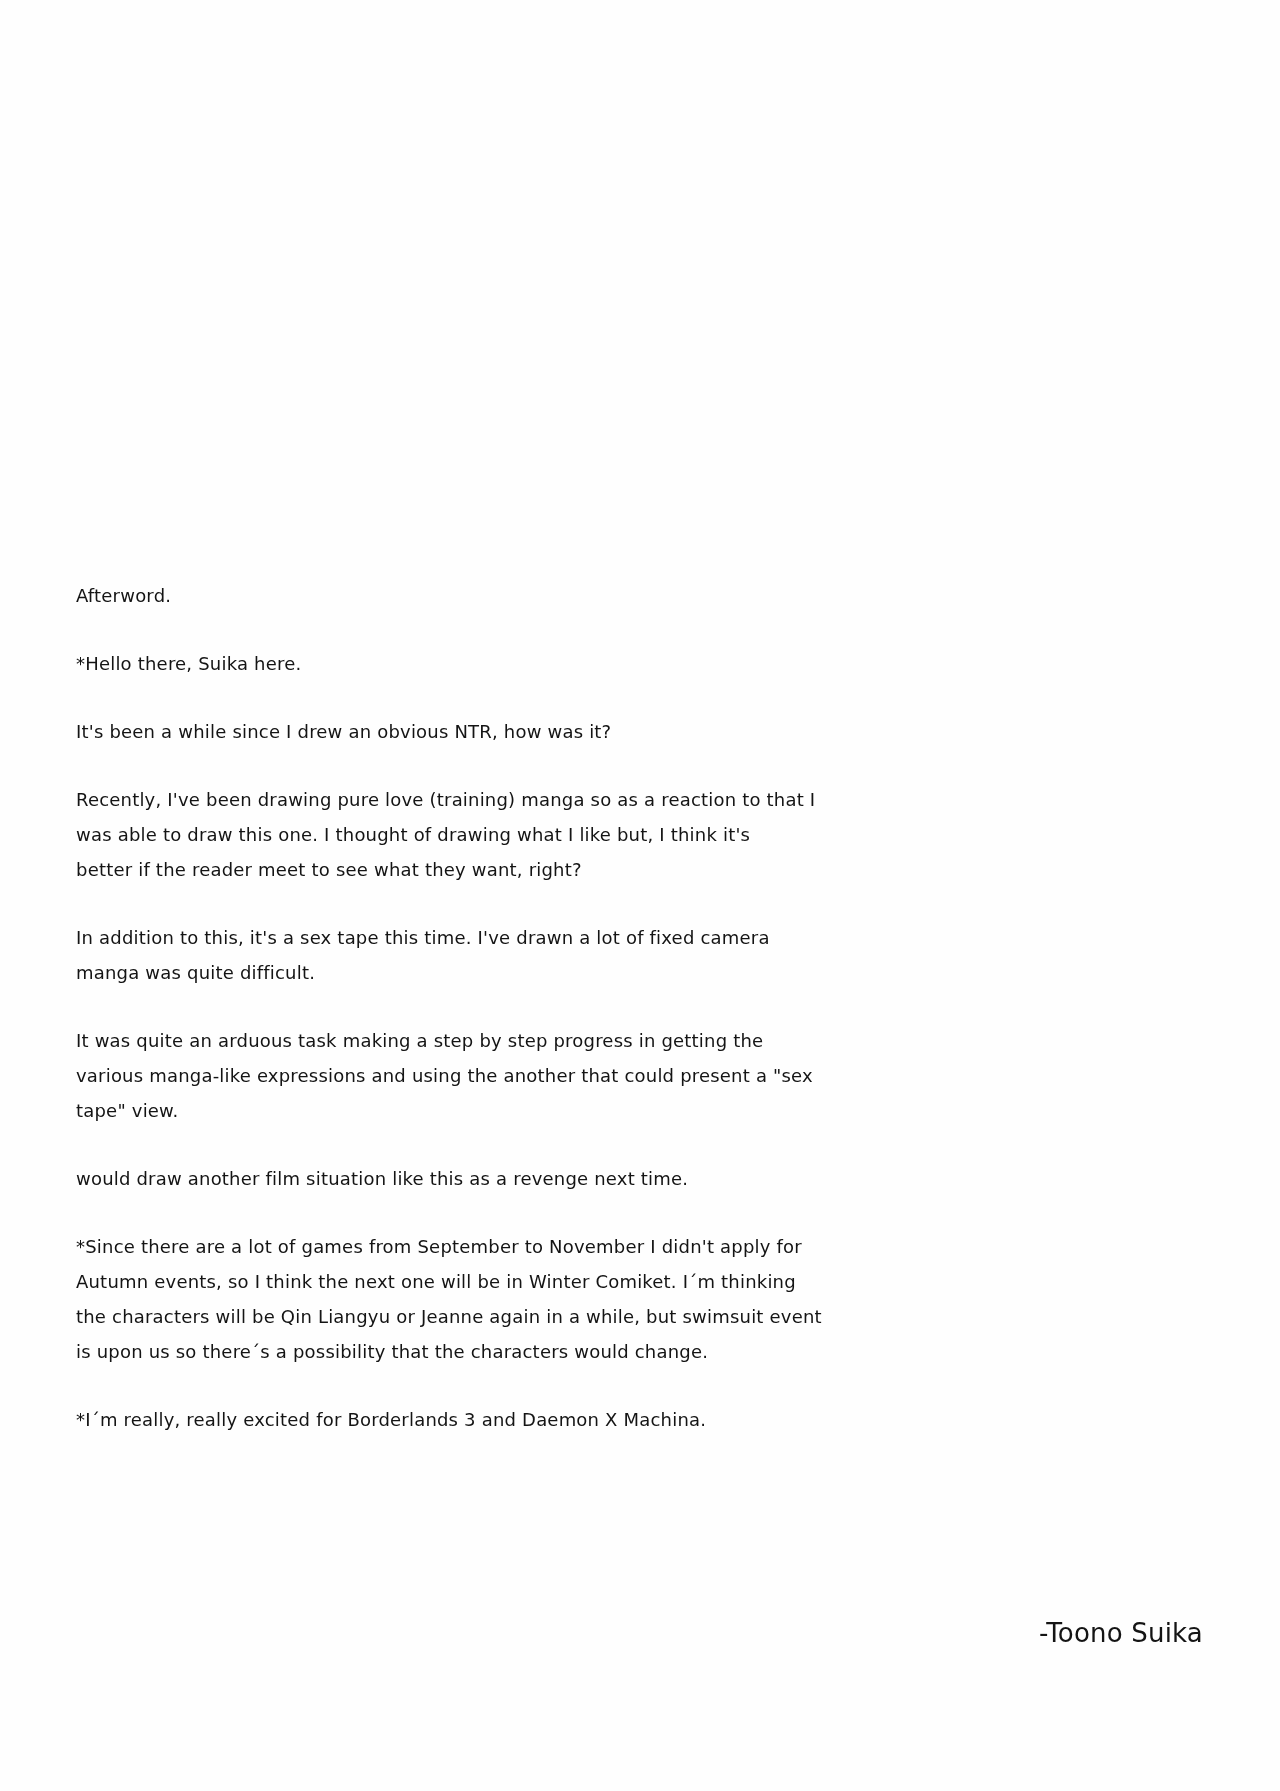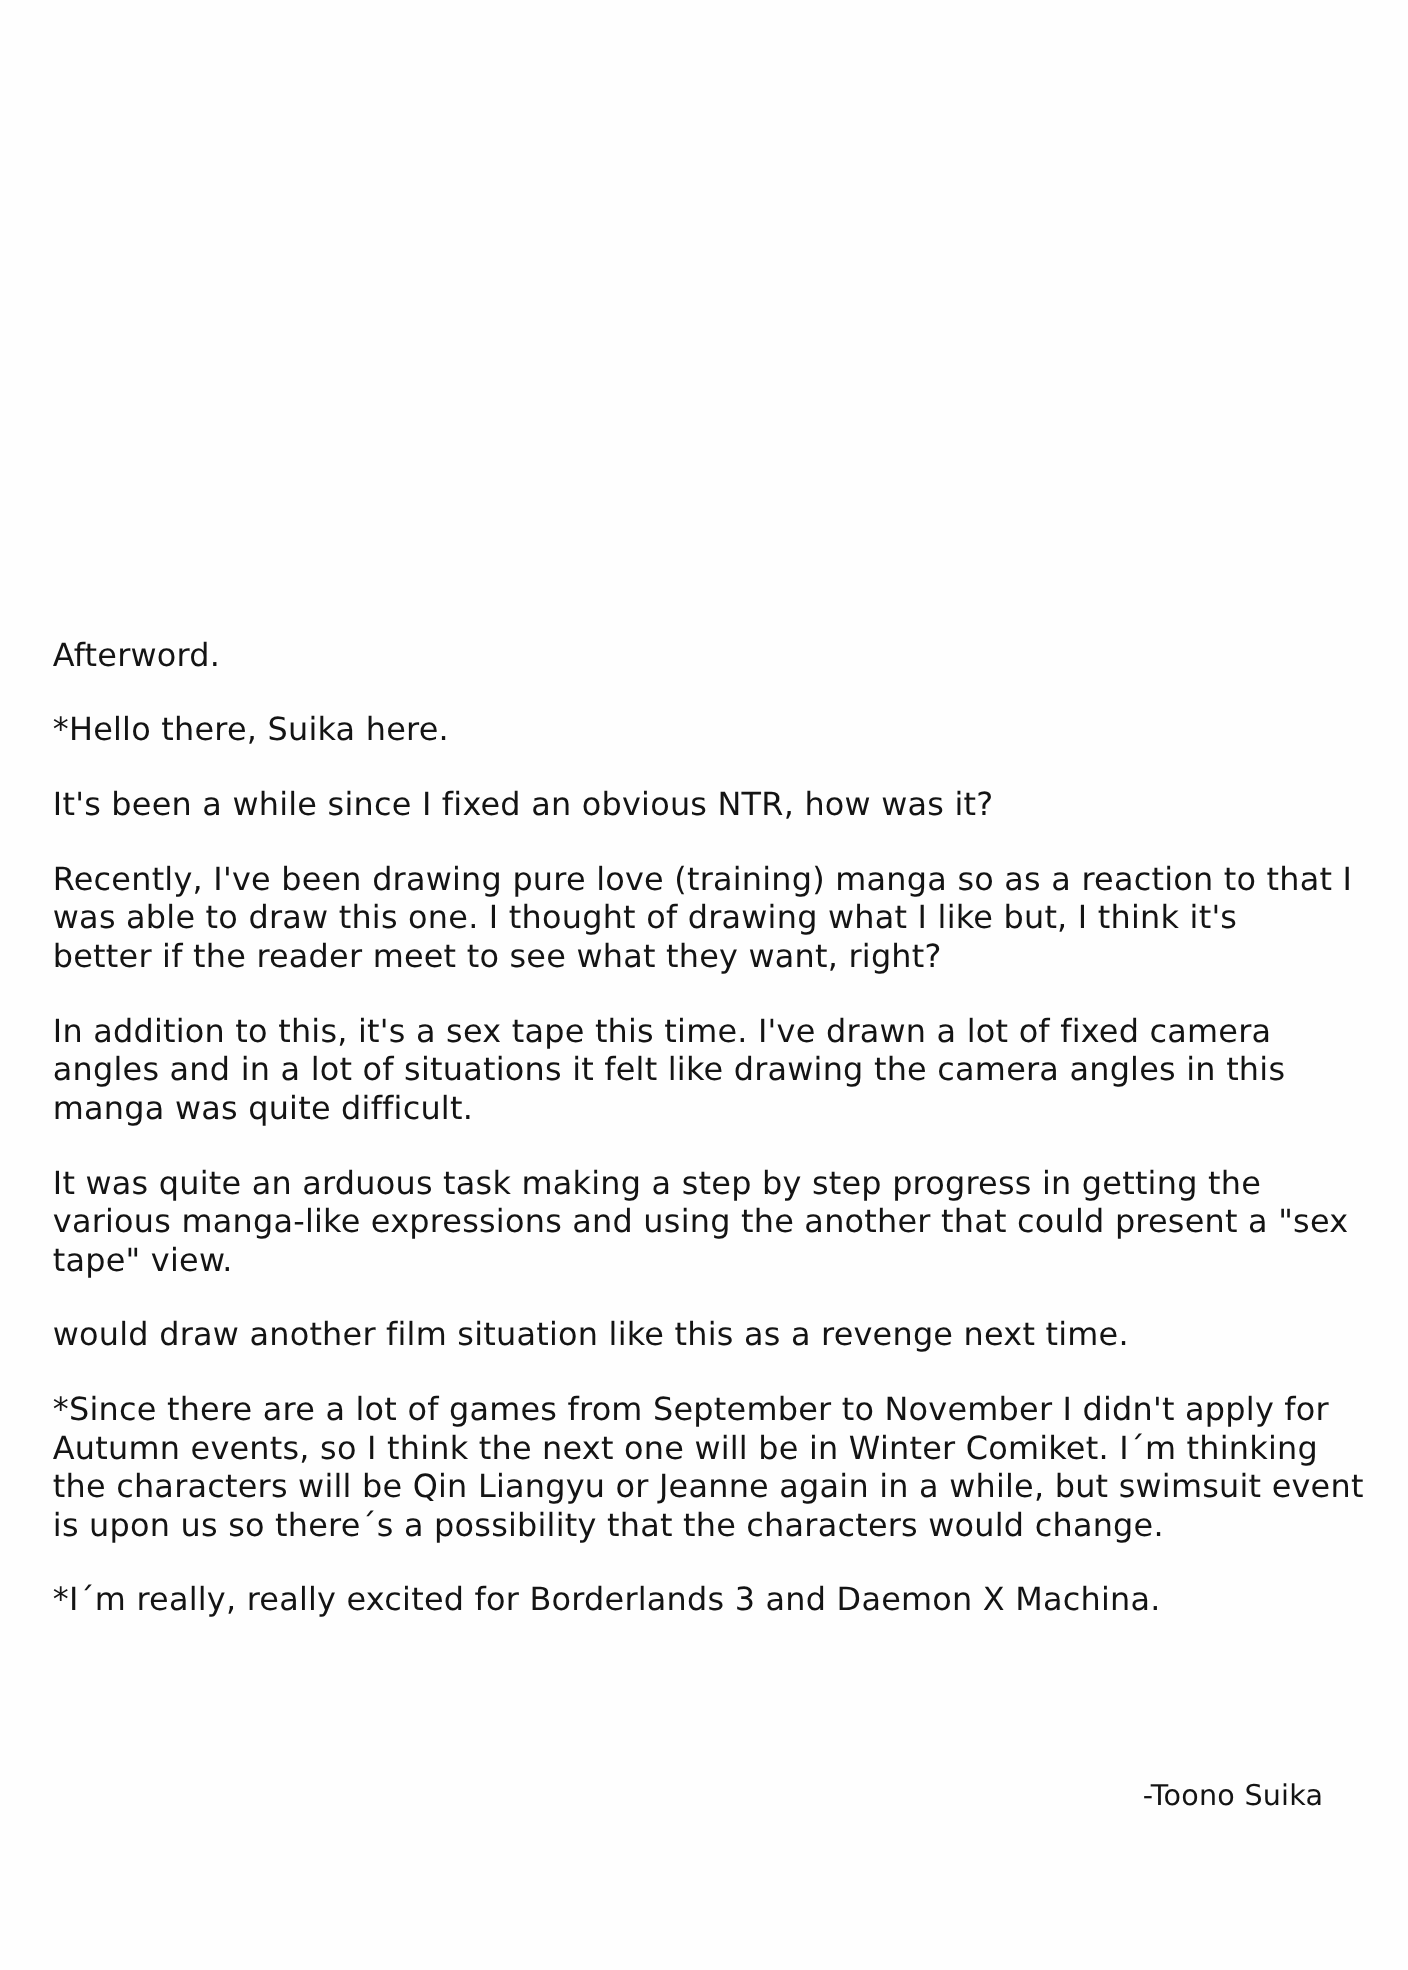--- a/index.html
+++ b/index.html
@@ -28,24 +28,25 @@
     top: 578px;
     left: 48px;
     right: 40px;
   }
 
   .para {
     margin-bottom: 33px;
   }
 
   .line {
-    font-size: 29px;
+    font-size: 18px;
     line-height: 35px;
     letter-spacing: 0.2px;
     white-space: nowrap;
+    margin-left: 28px;
   }
 
   .signature {
     position: absolute;
     top: 1616px;
     right: 77px;
     font-size: 26px;
     line-height: 35px;
     letter-spacing: 0.2px;
     text-align: right;
@@ -56,30 +57,29 @@
 
 <div class="page">
   <div class="content" id="paragraphs-container">
       <div class="para">
         <div class="line">Afterword.</div>
       </div>
       <div class="para">
         <div class="line">*Hello there, Suika here.</div>
       </div>
       <div class="para">
-        <div class="line">It's been a while since I fixed an obvious NTR, how was it?</div>
+        <div class="line">It's been a while since I drew an obvious NTR, how was it?</div>
       </div>
       <div class="para">
         <div class="line">Recently, I've been drawing pure love (training) manga so as a reaction to that I</div>
         <div class="line">was able to draw this one. I thought of drawing what I like but, I think it's</div>
         <div class="line">better if the reader meet to see what they want, right?</div>
       </div>
       <div class="para">
         <div class="line">In addition to this, it's a sex tape this time. I've drawn a lot of fixed camera</div>
-        <div class="line">angles and in a lot of situations it felt like drawing the camera angles in this</div>
         <div class="line">manga was quite difficult.</div>
       </div>
       <div class="para">
         <div class="line">It was quite an arduous task making a step by step progress in getting the</div>
         <div class="line">various manga-like expressions and using the another that could present a "sex</div>
         <div class="line">tape" view.</div>
       </div>
       <div class="para">
         <div class="line">would draw another film situation like this as a revenge next time.</div>
       </div>

